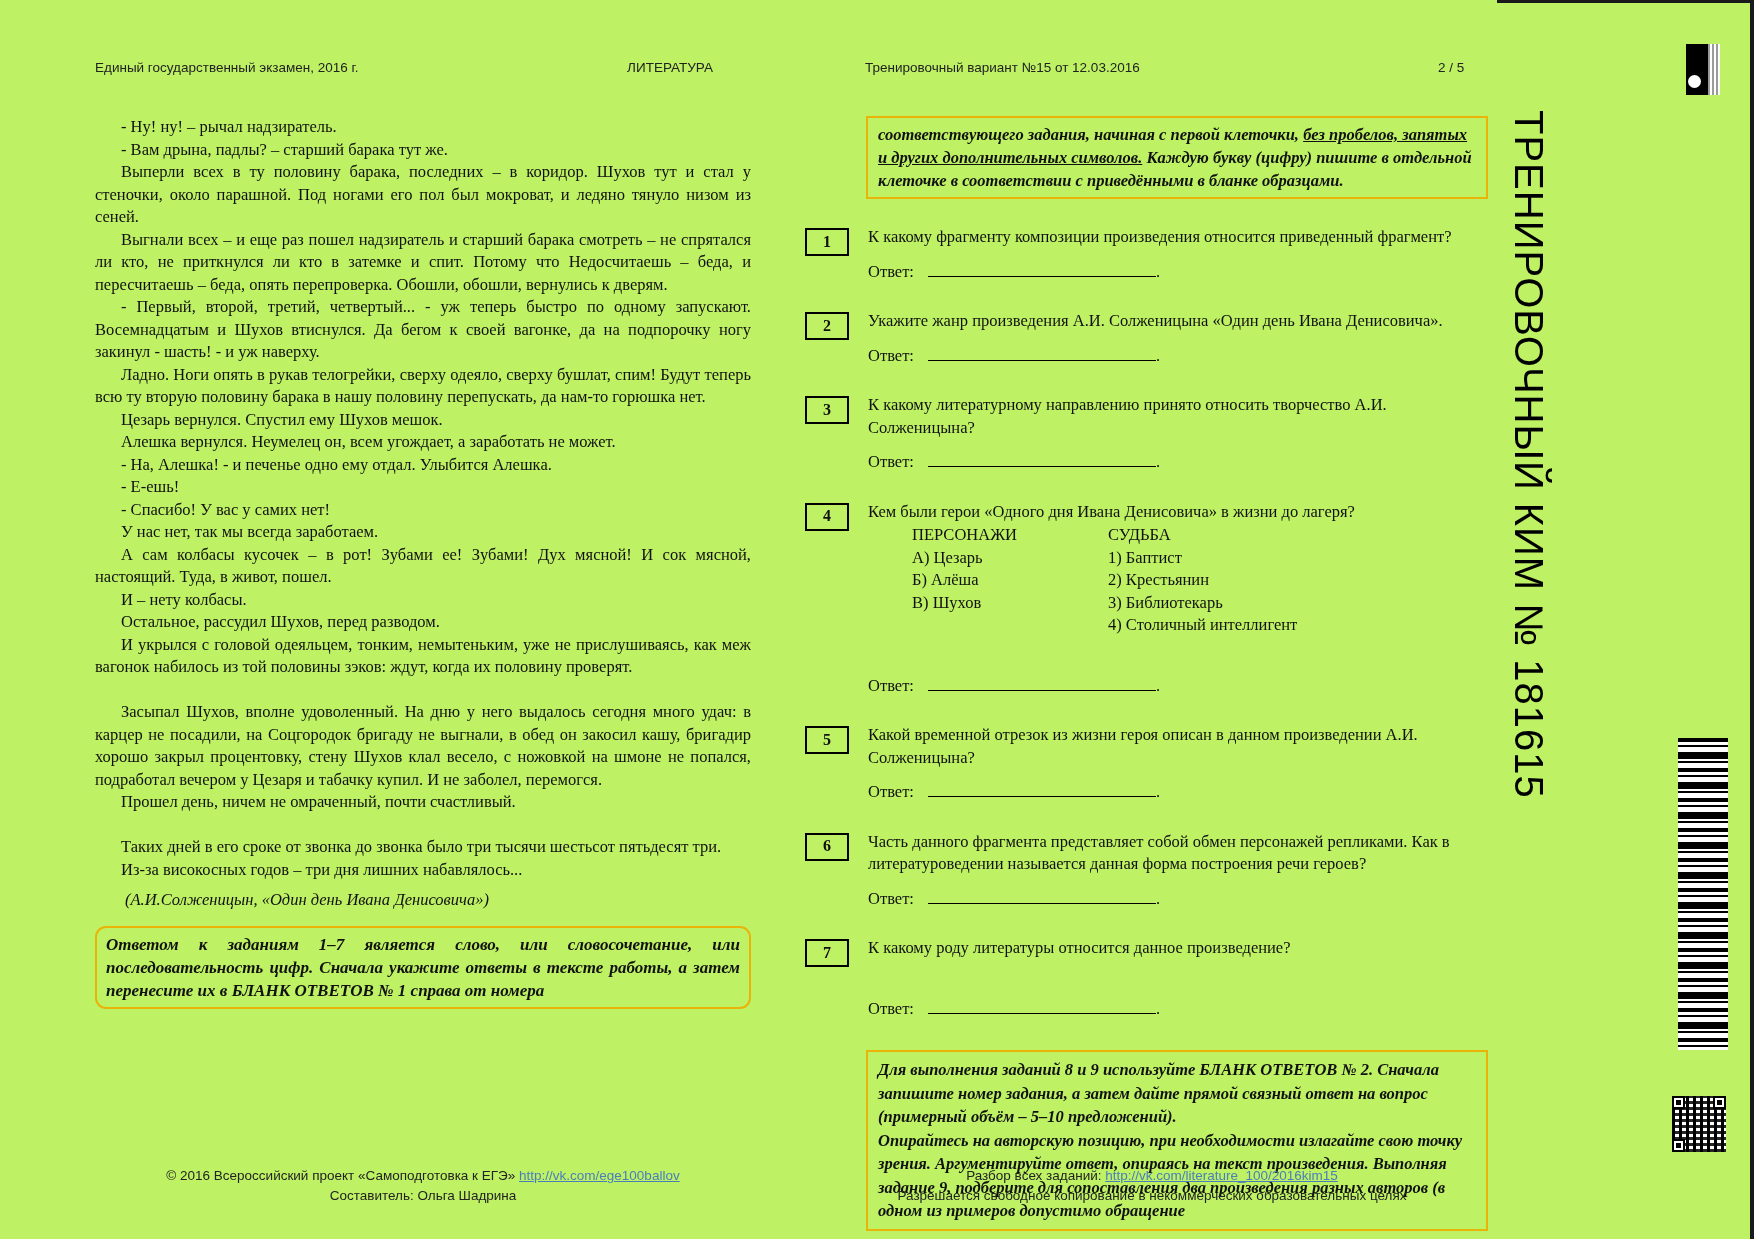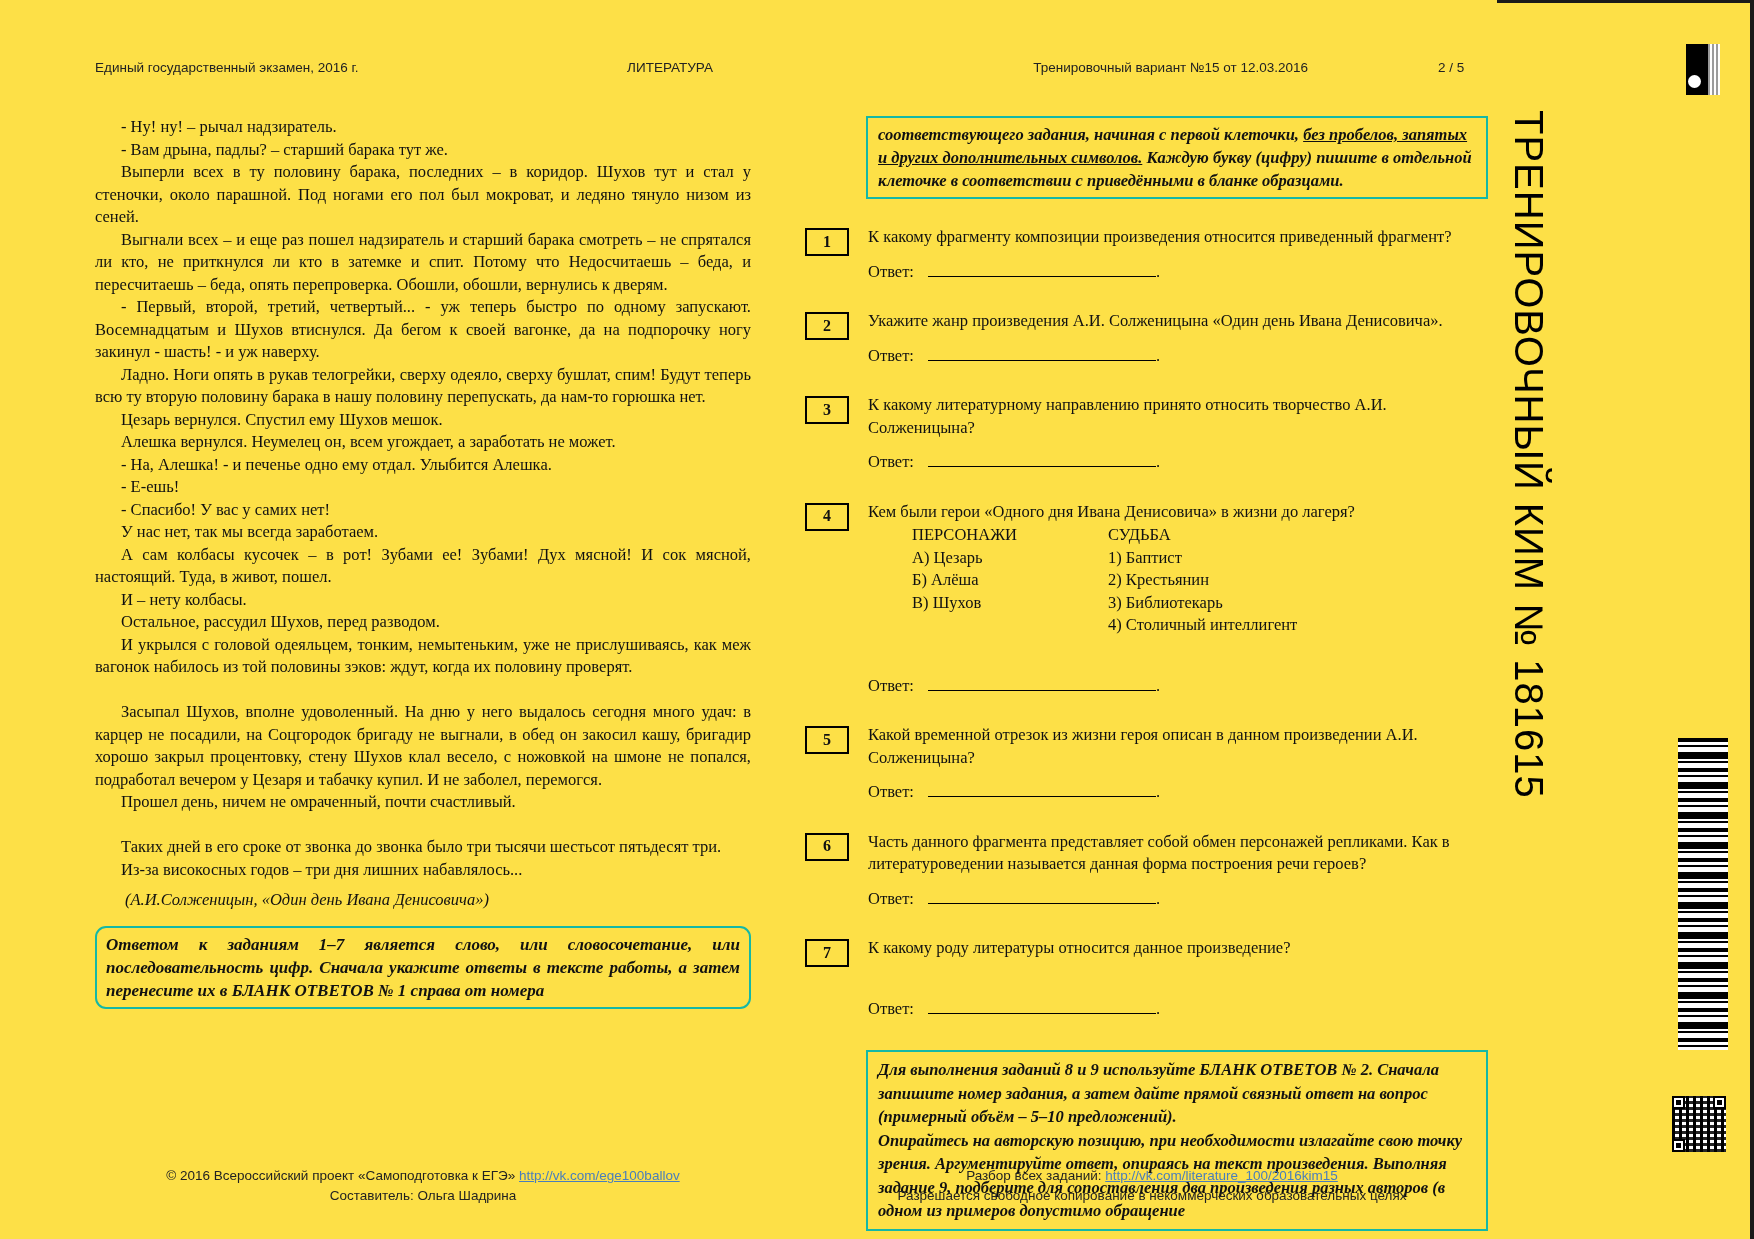--- a/index.html
+++ b/index.html
@@ -1,30 +1,30 @@
 <!DOCTYPE html>
 <html><head>
 <meta charset="utf-8">
 <style>
   html,body{margin:0;padding:0;background:#e8e8e8;}
-  .page{position:relative;width:1754px;height:1239px;background:#fde047;overflow:hidden;
+  .page{position:relative;width:1754px;height:1239px;background:#bef264;overflow:hidden;
         font-family:"Liberation Serif",serif;color:#111;}
 
   
   .hdr{position:absolute;top:60px;font-family:"Liberation Sans",sans-serif;font-size:13.5px;color:#222;}
   .hdr-left{left:95px;}
   .hdr-center{left:560px;width:220px;text-align:center;}
-  .hdr-right{left:888px;width:420px;text-align:right;}
+  .hdr-right{left:865px;width:420px;text-align:left;}
   .hdr-page{left:1438px;}
 
   
   .leftcol{position:absolute;left:95px;top:116px;width:656px;font-size:16.5px;line-height:22.5px;text-align:justify;}
   .para{text-indent:26px;min-height:22.5px;}
   .attribution{font-style:italic;text-indent:30px;margin-top:8px;}
-  .box{border:2px solid #14b8a6;font-weight:bold;font-style:italic;}
+  .box{border:2px solid #eab308;font-weight:bold;font-style:italic;}
   .lbox{margin-top:14px;padding:5px 9px;font-size:17px;line-height:23px;border-radius:11px;}
 
   
   .rightcol{position:absolute;left:805px;top:116px;width:694px;font-size:16.5px;line-height:22.5px;}
   .rbox-top{margin-left:61px;padding:5px 10px;font-size:16.5px;line-height:23px;width:598px;}
   .u{text-decoration:underline;}
   .question{display:flex;margin-top:27px;}
   .qnum{flex:0 0 40px;height:24px;border:2px solid #000;margin-top:2px;
         display:flex;align-items:center;justify-content:center;
         font-weight:bold;font-size:16px;}

